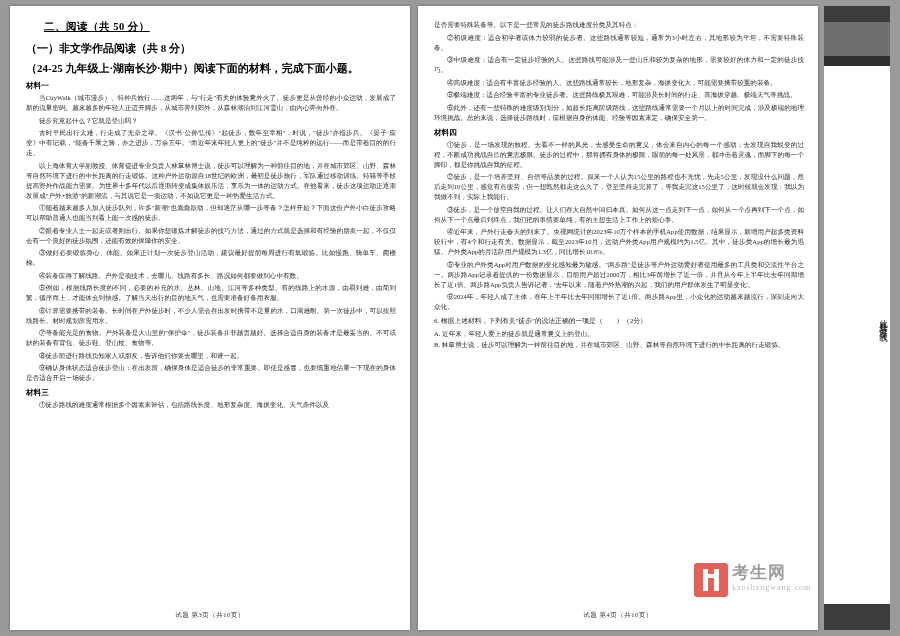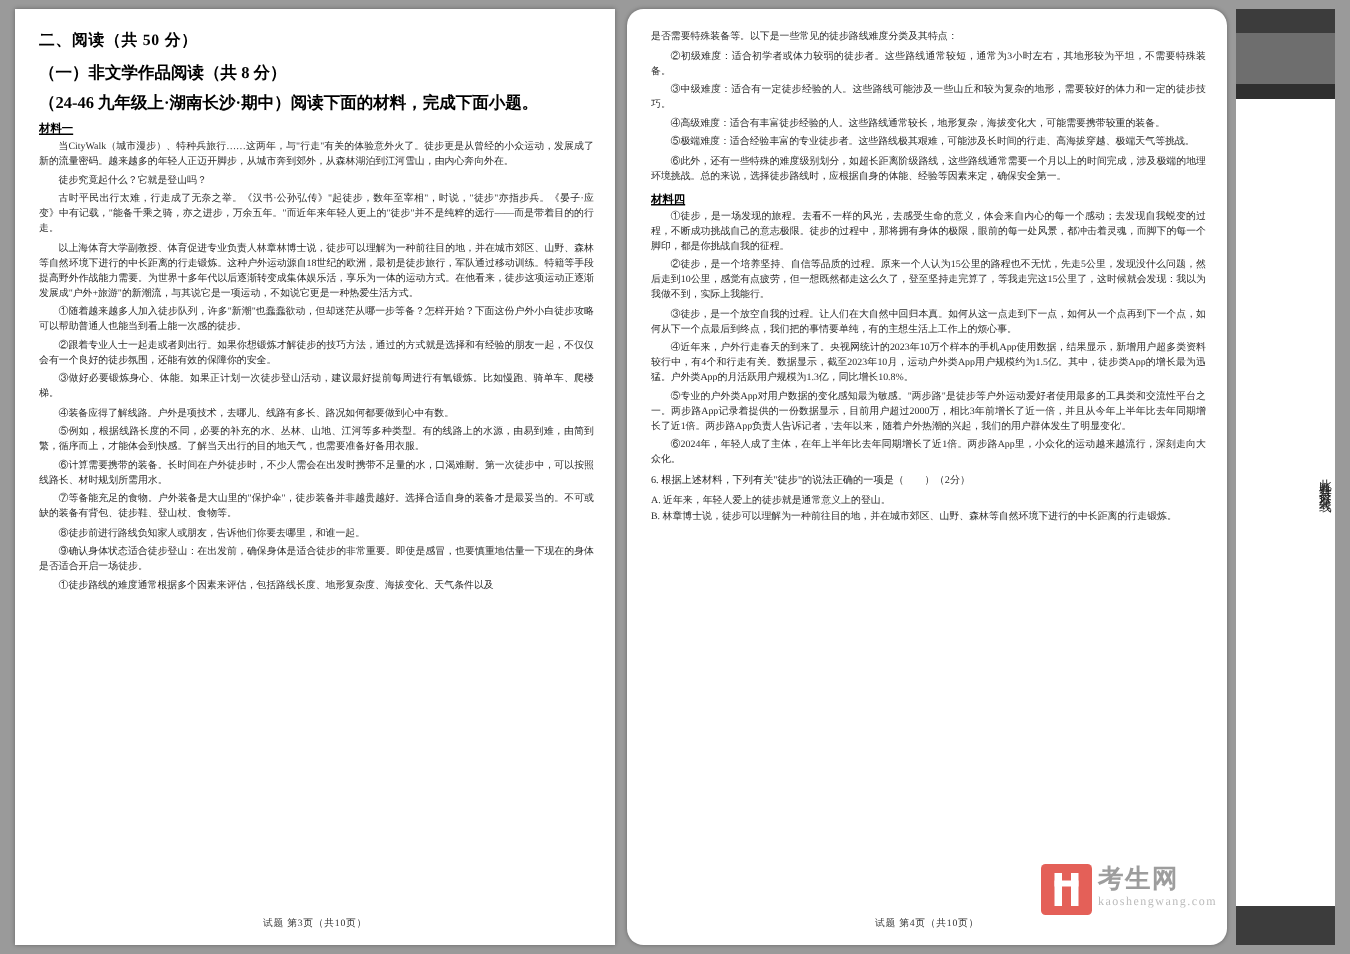--- a/index.html
+++ b/index.html
@@ -9,21 +9,21 @@
     font-family:"Liberation Serif", serif;
     overflow:hidden;
   }
   .page{
     position:absolute;
     background:#ffffff;
     box-shadow:0 0 3px rgba(0,0,0,.35);
   }
   
   #page-left{left:10px;top:6px;width:400px;height:624px;}
-  #page-right{left:418px;top:6px;width:400px;height:624px;border-radius:11px;}
+  #page-right{left:418px;top:6px;width:400px;height:624px;}
 
   
   #spine{
     position:absolute;left:824px;top:6px;width:66px;height:624px;
     background:#ffffff;
   }
   #spine .bar{
     position:absolute;left:0;width:66px;background:#5a5a5a;
   }
   #spine .b1{top:0;height:16px;background:#3c3c3c;}
@@ -38,46 +38,47 @@
     height:330px;
   }
   #spine .bbot{bottom:0;top:auto;height:26px;background:#3c3c3c;}
 
   .col-inner{
     position:absolute;
     left:16px;right:14px;top:14px;bottom:30px;
     overflow:hidden;
   }
   h2.sec{
-    font-size:10.5px;font-weight:bold;margin:0 0 7px 0;
+    font-size:10.5px;font-weight:bold;margin:0 0 7px 18px;
     letter-spacing:.5px;
+    text-decoration:underline;
   }
   .sub{
     font-size:11px;font-weight:bold;margin:0 0 5px 0;
   }
   .matbold{
-    font-size:7.6px;font-weight:bold;margin:5px 0 2px 0;text-decoration:underline;
+    font-size:7.6px;font-weight:bold;margin:5px 0 2px 0;
   }
   p.t{
     font-size:6.6px;line-height:1.52;margin:0 0 2.5px 0;
     text-align:justify;
     color:#2b2b2b;
     text-indent:0;
   }
   p.ind{text-indent:13px;}
   .qline{font-size:6.8px;line-height:1.5;margin:4px 0 2px 0;color:#1f1f1f;}
   .opt{font-size:6.6px;line-height:1.5;margin:0 0 1.5px 0;color:#2b2b2b;}
   .footer{
     position:absolute;left:0;right:0;bottom:10px;
     text-align:center;font-size:6.5px;color:#333;
     letter-spacing:.5px;
   }
   
   #wm{
-    position:absolute;right:6px;bottom:12px;width:118px;height:46px;
+    position:absolute;right:6px;bottom:25px;width:118px;height:46px;
     opacity:.85;
     margin-left:32px;
   }
   #wm .sq{
     position:absolute;left:0;top:4px;width:34px;height:34px;
     background:#e0453c;border-radius:3px;
   }
   #wm .sq:before{
     content:"";position:absolute;left:9px;top:6px;width:5px;height:22px;background:#fff;
   }
@@ -96,38 +97,39 @@
     font-family:Liberation Serif, serif;letter-spacing:1px;
   }
 </style>
 </head>
 <body>
 
 <div class="page" id="page-left">
   <div class="col-inner">
     <h2 class="sec">二、阅读（共 50 分）</h2>
     <div class="sub">（一）非文学作品阅读（共 8 分）</div>
-    <div class="sub">（24-46 九年级上·湖南长沙·期中）阅读下面的材料，完成下面小题。</div>
+    <div class="sub">（24-25 九年级上·湖南长沙·期中）阅读下面的材料，完成下面小题。</div>
 
     <div class="matbold">材料一</div>
     <p class="t ind">当CityWalk（城市漫步）、特种兵旅行……这两年，与"行走"有关的体验意外火了。徒步更是从曾经的小众运动，发展成了新的流量密码。越来越多的年轻人正迈开脚步，从城市奔到郊外，从森林湖泊到江河雪山，由内心奔向外在。</p>
     <p class="t ind">徒步究竟起什么？它就是登山吗？</p>
     <p class="t ind">古时平民出行太难，行走成了无奈之举。《汉书·公孙弘传》"起徒步，数年至宰相"，时说，"徒步"亦指步兵。《晏子·应变》中有记载，"能备千乘之骑，亦之进步，万余五年。"而近年来年轻人更上的"徒步"并不是纯粹的远行——而是带着目的的行走。</p>
     <p class="t ind">以上海体育大学副教授、体育促进专业负责人林章林博士说，徒步可以理解为一种前往目的地，并在城市郊区、山野、森林等自然环境下进行的中长距离的行走锻炼。这种户外运动源自18世纪的欧洲，最初是徒步旅行，军队通过移动训练。特籍等手段提高野外作战能力需要。为世界十多年代以后逐渐转变成集体娱乐活，享乐为一体的运动方式。在他看来，徒步这项运动正逐渐发展成"户外+旅游"的新潮流，与其说它是一项运动，不如说它更是一种热爱生活方式。</p>
 
     <p class="t ind">①随着越来越多人加入徒步队列，许多"新潮"也蠢蠢欲动，但却迷茫从哪一步等备？怎样开始？下面这份户外小白徒步攻略可以帮助普通人也能当到看上能一次感的徒步。</p>
     <p class="t ind">②跟着专业人士一起走或者则出行。如果你想锻炼才解徒步的技巧方法，通过的方式就是选择和有经验的朋友一起，不仅仅会有一个良好的徒步氛围，还能有效的保障你的安全。</p>
     <p class="t ind">③做好必要锻炼身心、体能。如果正计划一次徒步登山活动，建议最好提前每周进行有氧锻炼。比如慢跑、骑单车、爬楼梯。</p>
     <p class="t ind">④装备应得了解线路。户外是项技术，去哪儿、线路有多长、路况如何都要做到心中有数。</p>
     <p class="t ind">⑤例如，根据线路长度的不同，必要的补充的水、丛林、山地、江河等多种类型。有的线路上的水源，由易到难，由简到繁，循序而上，才能体会到快感。了解当天出行的目的地天气，也需要准备好备用衣服。</p>
     <p class="t ind">⑥计算需要携带的装备。长时间在户外徒步时，不少人需会在出发时携带不足量的水，口渴难耐。第一次徒步中，可以按照线路长、材时规划所需用水。</p>
     <p class="t ind">⑦等备能充足的食物。户外装备是大山里的"保护伞"，徒步装备并非越贵越好。选择合适自身的装备才是最妥当的。不可或缺的装备有背包、徒步鞋、登山杖、食物等。</p>
     <p class="t ind">⑧徒步前进行路线负知家人或朋友，告诉他们你要去哪里，和谁一起。</p>
     <p class="t ind">⑨确认身体状态适合徒步登山：在出发前，确保身体是适合徒步的非常重要。即使是感冒，也要慎重地估量一下现在的身体是否适合开启一场徒步。</p>
 
+    <div class="matbold">材料三</div>
     <p class="t ind">①徒步路线的难度通常根据多个因素来评估，包括路线长度、地形复杂度、海拔变化、天气条件以及</p>
   </div>
   <div class="footer">试题 第3页（共10页）</div>
 </div>
 
 <div class="page" id="page-right">
   <div class="col-inner">
     <p class="t">是否需要特殊装备等。以下是一些常见的徒步路线难度分类及其特点：</p>
     <p class="t ind">②初级难度：适合初学者或体力较弱的徒步者。这些路线通常较短，通常为3小时左右，其地形较为平坦，不需要特殊装备。</p>
     <p class="t ind">③中级难度：适合有一定徒步经验的人。这些路线可能涉及一些山丘和较为复杂的地形，需要较好的体力和一定的徒步技巧。</p>

